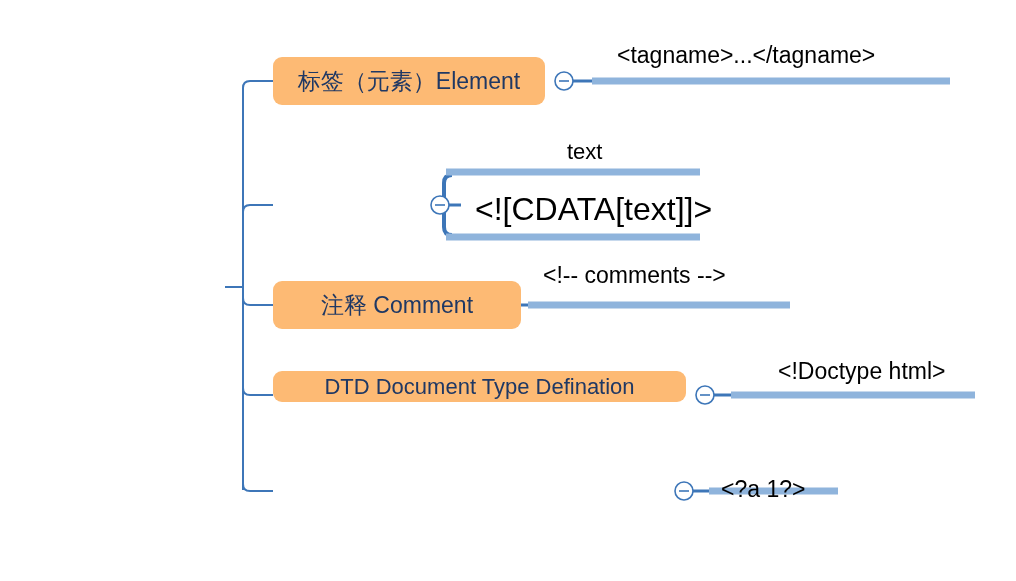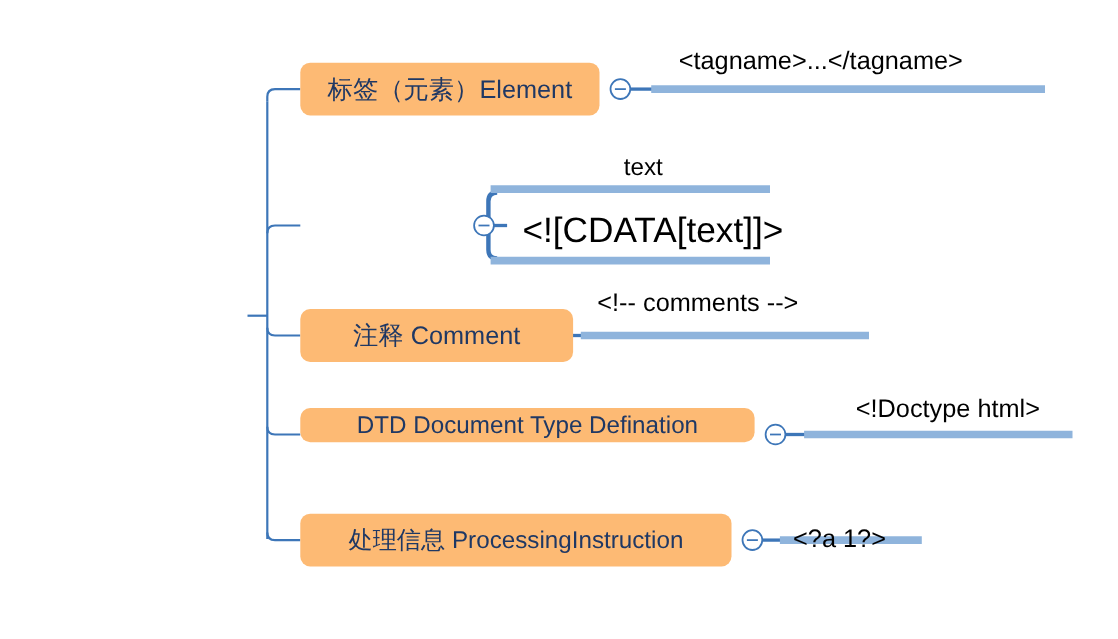--- a/index.html
+++ b/index.html
@@ -150,23 +150,20 @@
 
 
   <div class="node node-comment">
     <span class="node-text">注释 Comment</span>
   </div>
 
   <div class="node node-dtd">
     <span class="node-text">DTD Document Type Defination</span>
   </div>
 
-  <div class="node node-pi">
-    <span class="node-text">处理信息 ProcessingInstruction</span>
-  </div>
 
   <div class="leaf-label leaf-tagname">&lt;tagname&gt;...&lt;/tagname&gt;</div>
 
   <div class="leaf-label leaf-text">text</div>
 
   <div class="leaf-label leaf-cdata">&lt;![CDATA[text]]&gt;</div>
 
   <div class="leaf-label leaf-comments">&lt;!-- comments --&gt;</div>
 
   <div class="leaf-label leaf-doctype">&lt;!Doctype html&gt;</div>

